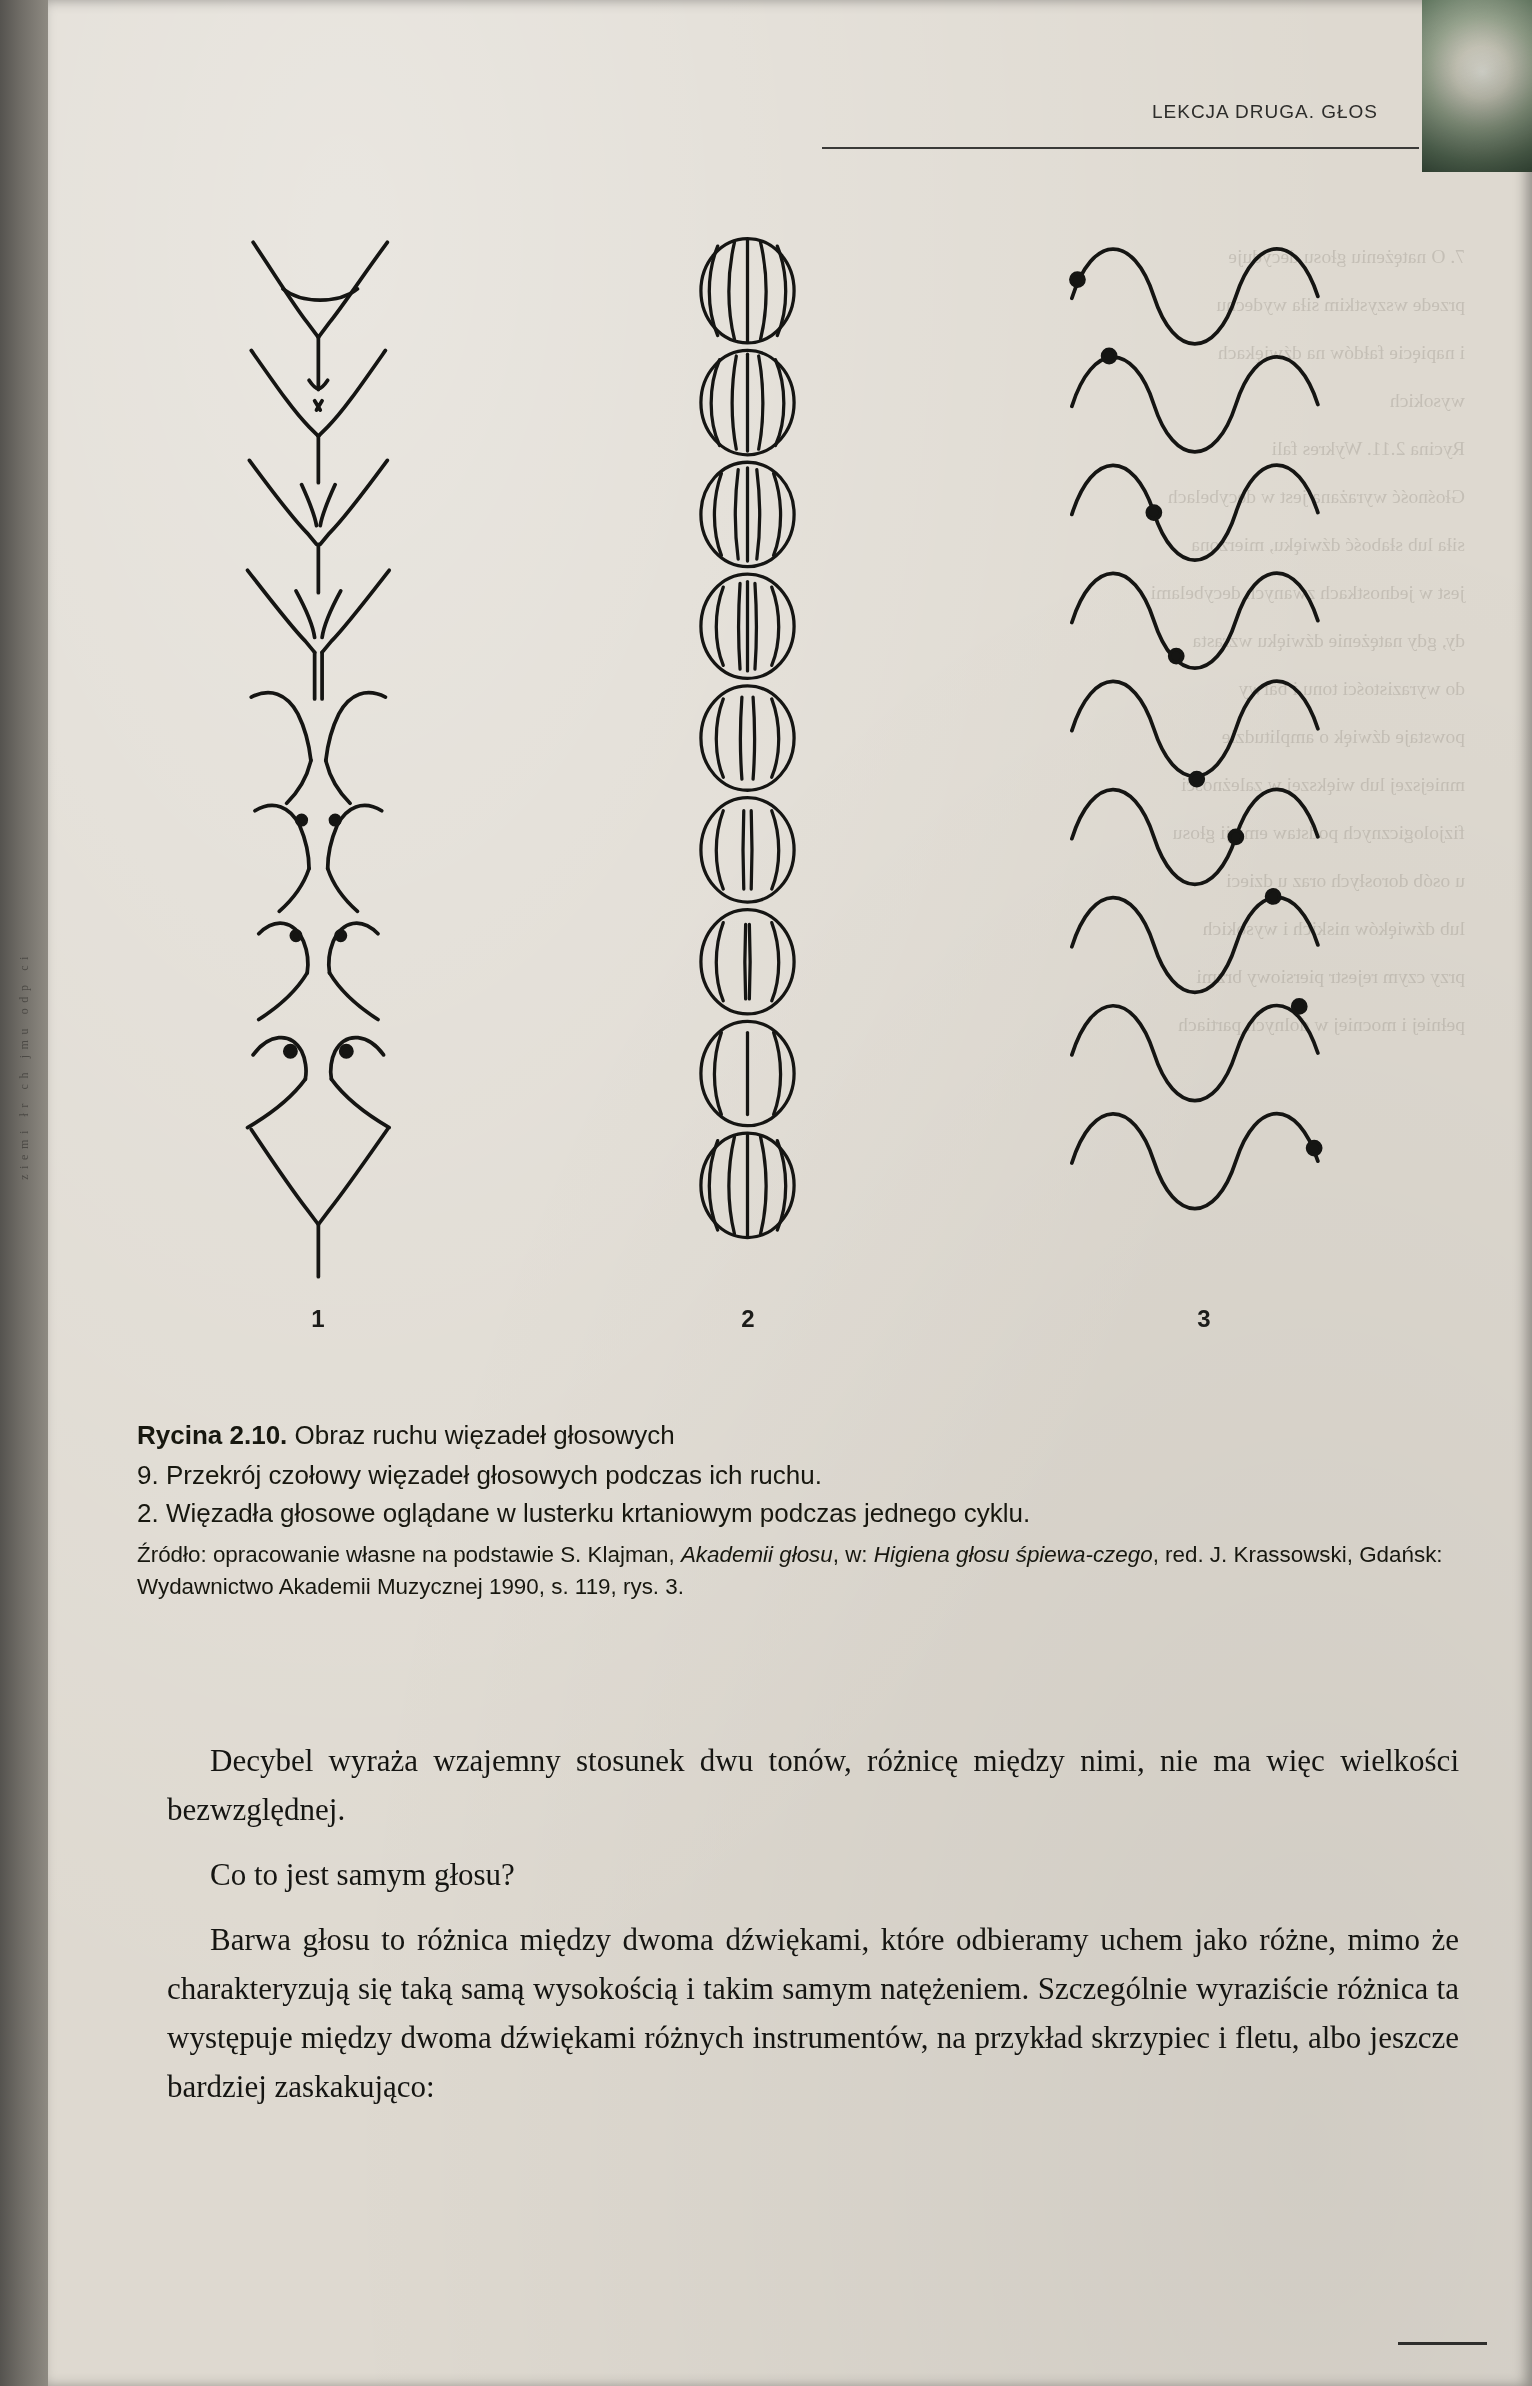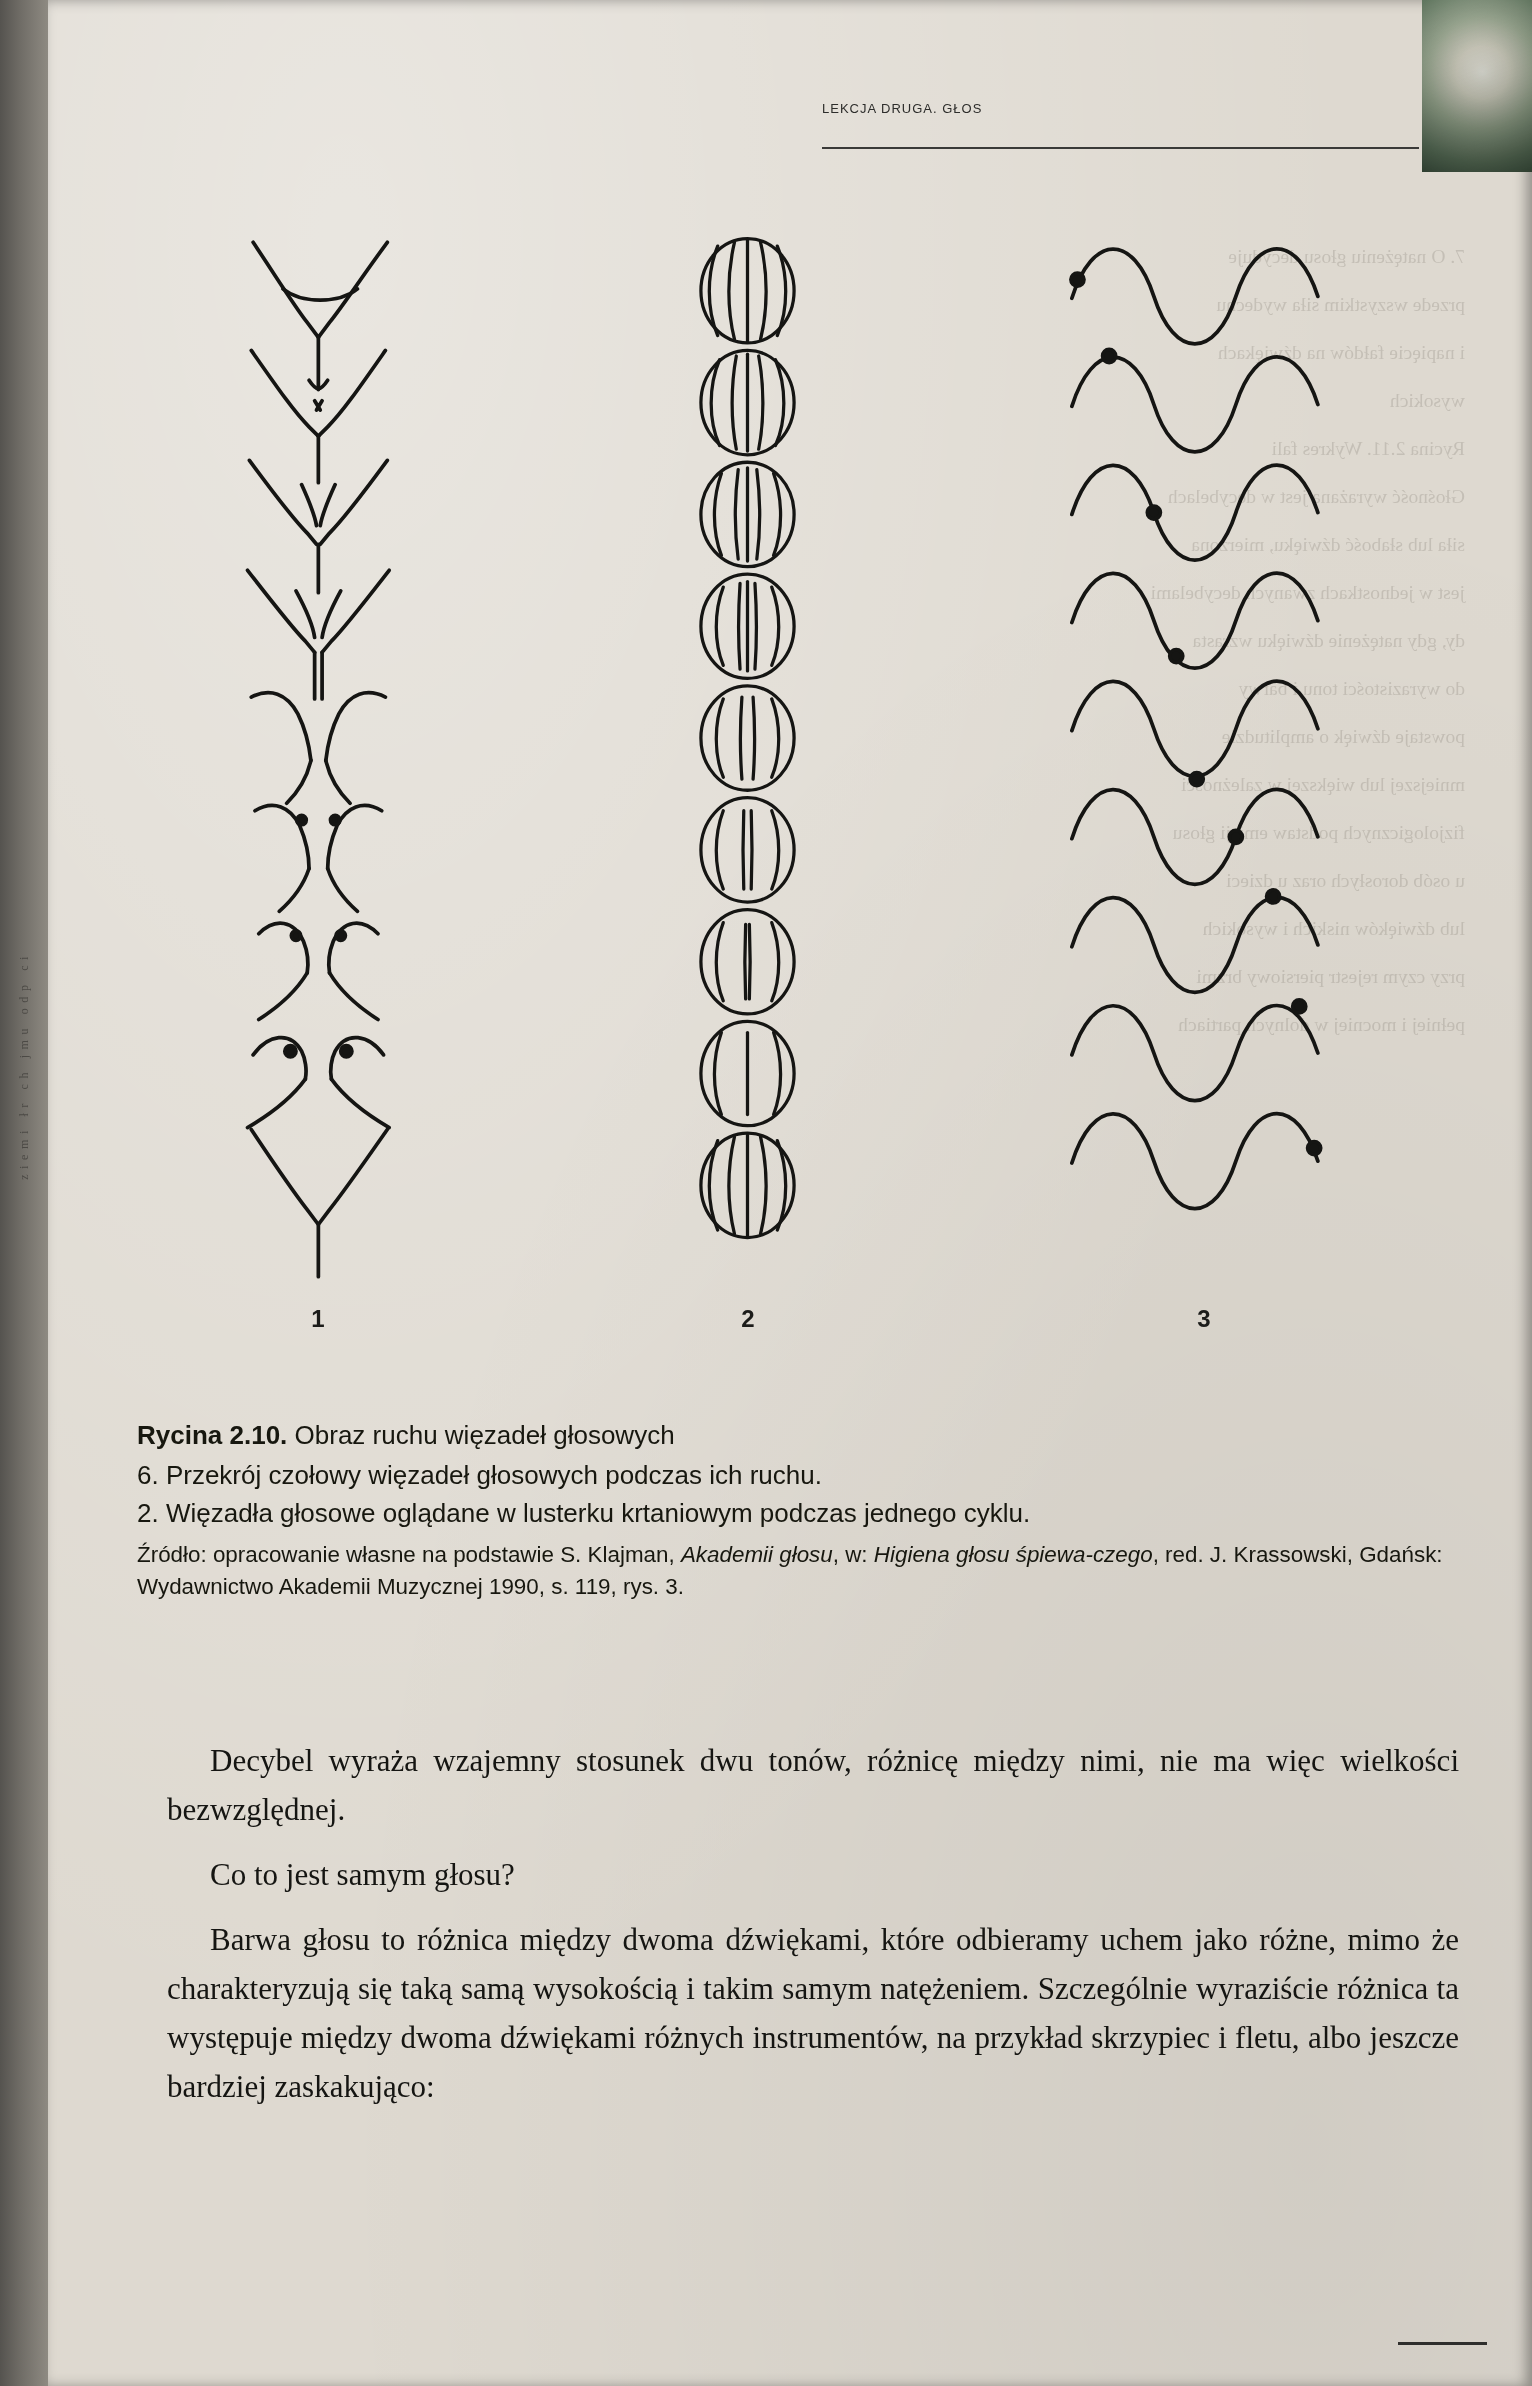--- a/index.html
+++ b/index.html
@@ -79,24 +79,25 @@
     top: 147px;
     width: 597px;
     height: 1.9px;
     background: #3a3a38;
   }
   .running-head {
     position: absolute;
     left: 774px;
     top: 101px;
     width: 597px;
+    text-align: right;
     padding-right: 41px;
     box-sizing: border-box;
     font-family: "Liberation Sans", sans-serif;
-    font-size: 13px;
+    font-size: 19px;
     letter-spacing: 1px;
     color: #2d2d2b;
   }
   .corner-photo {
     position: absolute;
     right: 0px;
     top: 0px;
     width: 110px;
     height: 172px;
     background:
@@ -416,21 +417,21 @@
         </g>
       </svg>
       <div class="fig-caption-num" style="left:121px;">3</div>
     </div>
   </div>
 
   <div class="caption">
     <div class="cap-title">
       <b>Rycina 2.10.</b><span> Obraz ruchu więzadeł głosowych</span>
     </div>
-    <div class="cap-line">6. Przekrój czołowy więzadeł głosowych podczas ich ruchu.</div>
+    <div class="cap-line">9. Przekrój czołowy więzadeł głosowych podczas ich ruchu.</div>
     <div class="cap-line">2. Więzadła głosowe oglądane w lusterku krtaniowym podczas jednego cyklu.</div>
     <div class="cap-src">
       <span>Źródło: opracowanie własne na podstawie S. Klajman, </span><i>Akademii głosu</i><span>, w: </span><i>Higiena głosu śpiewa-</i><i>czego</i><span>, red. J. Krassowski, Gdańsk: Wydawnictwo Akademii Muzycznej 1990, s. 119, rys. 3.</span>
     </div>
   </div>
 
   <div class="body-text">
     <p>Decybel wyraża wzajemny stosunek dwu tonów, różnicę między nimi, nie ma więc wielkości bezwzględnej.</p>
     <p>Co to jest samym głosu?</p>
     <p>Barwa głosu to różnica między dwoma dźwiękami, które odbieramy uchem jako różne, mimo że charakteryzują się taką samą wysokością i takim samym natężeniem. Szczególnie wyraziście różnica ta występuje między dwoma dźwiękami różnych instrumentów, na przykład skrzypiec i fletu, albo jeszcze bardziej zaskakująco:</p>

